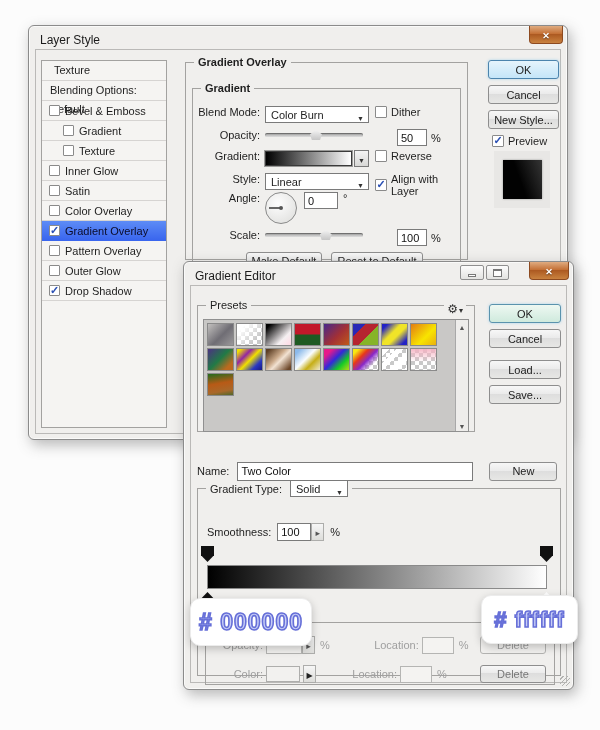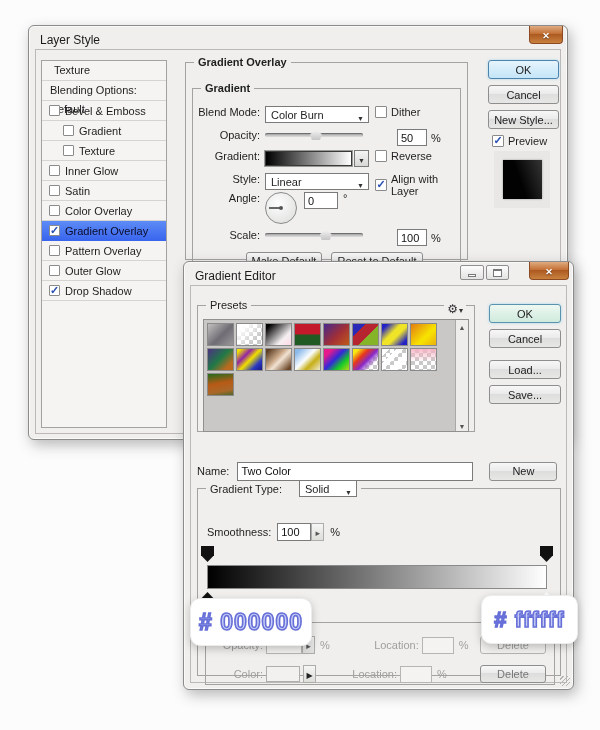--- a/index.html
+++ b/index.html
@@ -96,21 +96,21 @@
   .swatch{width:27px;height:23px;border:1px solid #8a8a8a;}
   .sbar{position:absolute;right:0;top:0;bottom:0;width:13px;background:#eeedeb;border-left:1px solid #a8a8a8;}
   .sbar .arr{position:absolute;left:0;width:12px;height:12px;display:flex;align-items:center;justify-content:center;}
   .g-up::after{content:"▲";font-size:7px;color:#555;}
   .g-dn::after{content:"▼";font-size:7px;color:#555;}
   .ge-col{position:absolute;left:305px;top:42px;width:72px;}
   .ge-col .btn{width:72px;height:19px;}
   .name-row{position:absolute;left:13px;top:183px;right:8px;height:20px;display:flex;align-items:center;margin-top:16px;}
   .name-row .num{width:236px;margin-left:8px;height:19px;}
   .gt-fs{left:13px;top:218px;width:364px;height:196px;}
-  .gt-legend{display:flex;align-items:center;gap:17px;}
+  .gt-legend{display:flex;align-items:center;gap:8px;}
   .smooth-row{position:absolute;left:9px;top:26px;display:flex;align-items:center;}
   .gbar-wrap{position:absolute;left:9px;top:49px;width:340px;height:80px;}
   .gbar{position:absolute;left:0;top:19px;width:340px;height:24px;border:1px solid #8a8a8a;background:linear-gradient(90deg,#000,#fff);}
   .stop{position:absolute;width:13px;height:16px;filter:drop-shadow(0 0 1px #444);}
   .stop.op{clip-path:polygon(0 0,100% 0,100% 58%,50% 100%,0 58%);top:0;}
   .stop.col{clip-path:polygon(50% 0,100% 42%,100% 100%,0 100%,0 42%);top:46px;}
   .stop.black{background:#111;}
   .stop.white{background:#fff;}
   .stops-fs{left:7px;top:119px;width:350px;height:69px;}
   .stops-row{position:absolute;left:0;right:0;height:20px;display:flex;align-items:center;}

